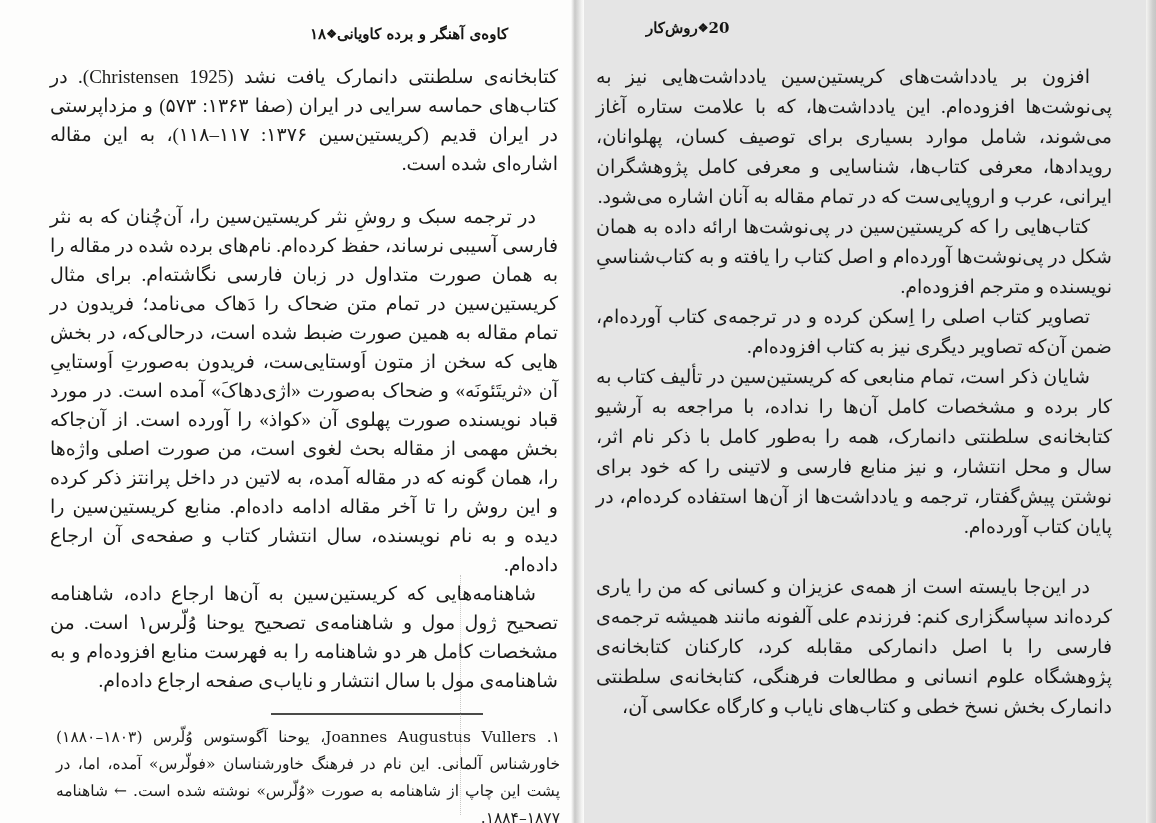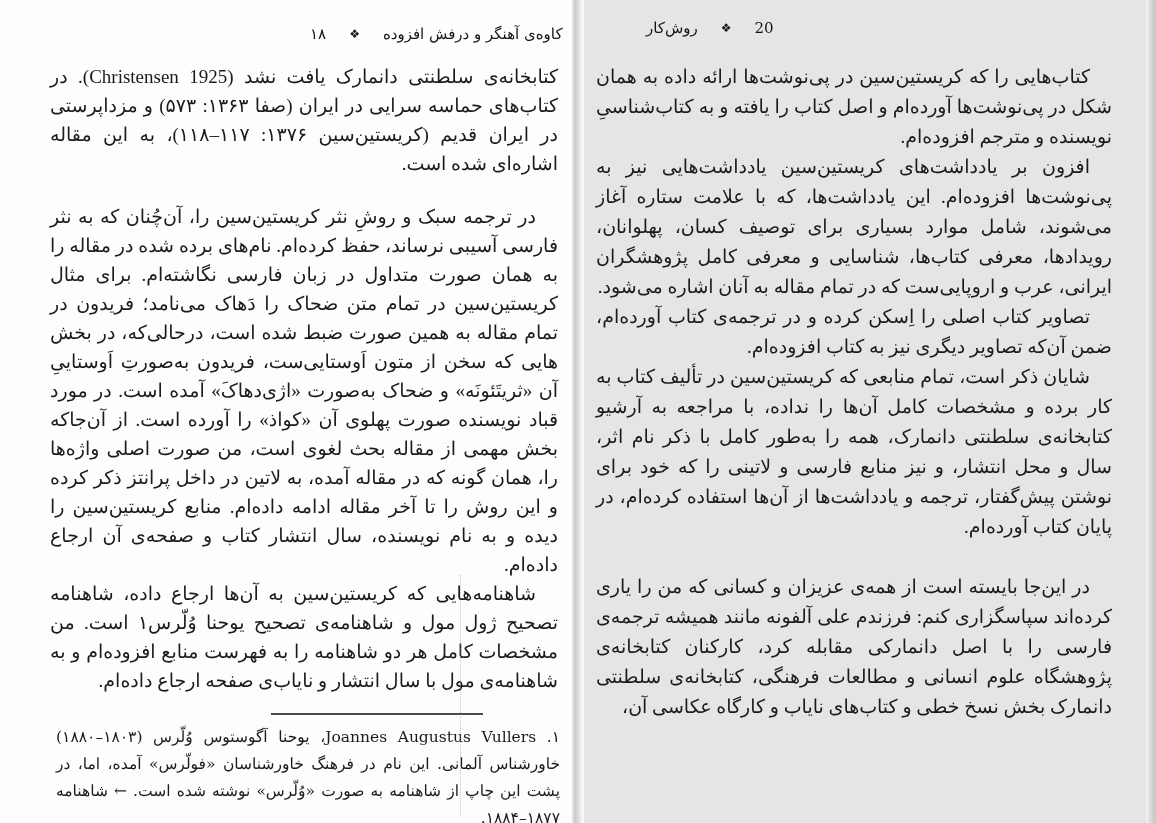--- a/index.html
+++ b/index.html
@@ -17,23 +17,23 @@
   .gutter{
     position:absolute;top:0;bottom:0;left:571px;width:13px;
     background:linear-gradient(90deg,#fdfdfc 0%,#c9c9c8 30%,#dcdcdb 55%,#f1f1f0 80%,#fcfcfb 100%);
   }
   .edge-right{
     position:absolute;top:0;bottom:0;left:1146px;width:10px;
     background:linear-gradient(90deg,#f4f4f2 0%,#cdcdcc 70%,#c6c6c5 100%);
   }
   .running-head{
     position:absolute;
-    display:flex;align-items:baseline;gap:23px;
+    display:flex;align-items:baseline;gap:0;
     direction:ltr;
-    font-weight:normal;
+    font-weight:bold;
     font-size:15px;line-height:20px;
     letter-spacing:0;
     color:#141412;
   }
   .running-head .orn{font-size:12px;position:relative;top:-1px;}
   .rh-left{left:310px;top:24px;}
   .rh-right{left:62px;top:18px;}
   .body-text{
     position:absolute;
     direction:rtl;
@@ -69,21 +69,21 @@
 </head>
 <body>
 
 <div class="screen">
 
   <div class="page page-left">
 
     <div class="running-head rh-left">
       <span>۱۸</span>
       <span class="orn">❖</span>
-      <span dir="rtl">کاوه‌ی آهنگر و درفش افزوده</span>
+      <span dir="rtl">کاوه‌ی آهنگر و برده کاویانی</span>
     </div>
 
     <div class="body-text bt-left">
       <p class="noindent">کتابخانه‌ی سلطنتی دانمارک یافت نشد (Christensen 1925). در کتاب‌های حماسه سرایی در ایران (صفا ۱۳۶۳: ۵۷۳) و مزداپرستی در ایران قدیم (کریستین‌سین ۱۳۷۶: ۱۱۷–۱۱۸)، به این مقاله اشاره‌ای شده است.</p>
       <p class="gap-before">در ترجمه سبک و روشِ نثر کریستین‌سین را، آن‌چُنان که به نثر فارسی آسیبی نرساند، حفظ کرده‌ام. نام‌های برده شده در مقاله را به همان صورت متداول در زبان فارسی نگاشته‌ام. برای مثال کریستین‌سین در تمام متن ضحاک را دَهاک می‌نامد؛ فریدون در تمام مقاله به همین صورت ضبط شده است، درحالی‌که، در بخش هایی که سخن از متون اَوستایی‌ست، فریدون به‌صورتِ اَوستاییِ آن «ثریتَئونَه» و ضحاک به‌صورت «اژی‌دهاکَ» آمده است. در مورد قباد نویسنده صورت پهلوی آن «کواذ» را آورده است. از آن‌جاکه بخش مهمی از مقاله بحث لغوی است، من صورت اصلی واژه‌ها را، همان گونه که در مقاله آمده، به لاتین در داخل پرانتز ذکر کرده و این روش را تا آخر مقاله ادامه داده‌ام. منابع کریستین‌سین را دیده و به نام نویسنده، سال انتشار کتاب و صفحه‌ی آن ارجاع داده‌ام.</p>
       <p>شاهنامه‌هایی که کریستین‌سین به آن‌ها ارجاع داده، شاهنامه تصحیح ژول مول و شاهنامه‌ی تصحیح یوحنا وُلّرس۱ است. من مشخصات کامل هر دو شاهنامه را به فهرست منابع افزوده‌ام و به شاهنامه‌ی مول با سال انتشار و نایاب‌ی صفحه ارجاع داده‌ام.</p>
     </div>
 
     <div class="footnote-rule"></div>
 
@@ -96,22 +96,22 @@
 
   <div class="page page-right">
 
     <div class="running-head rh-right">
       <span dir="rtl">روش‌کار</span>
       <span class="orn">❖</span>
       <span>20</span>
     </div>
 
     <div class="body-text bt-right">
+      <p>افزون بر یادداشت‌های کریستین‌سین یادداشت‌هایی نیز به پی‌نوشت‌ها افزوده‌ام. این یادداشت‌ها، که با علامت ستاره آغاز می‌شوند، شامل موارد بسیاری برای توصیف کسان، پهلوانان، رویدادها، معرفی کتاب‌ها، شناسایی و معرفی کامل پژوهشگران ایرانی، عرب و اروپایی‌ست که در تمام مقاله به آنان اشاره می‌شود.</p>
       <p>کتاب‌هایی را که کریستین‌سین در پی‌نوشت‌ها ارائه داده به همان شکل در پی‌نوشت‌ها آورده‌ام و اصل کتاب را یافته و به کتاب‌شناسیِ نویسنده و مترجم افزوده‌ام.</p>
-      <p>افزون بر یادداشت‌های کریستین‌سین یادداشت‌هایی نیز به پی‌نوشت‌ها افزوده‌ام. این یادداشت‌ها، که با علامت ستاره آغاز می‌شوند، شامل موارد بسیاری برای توصیف کسان، پهلوانان، رویدادها، معرفی کتاب‌ها، شناسایی و معرفی کامل پژوهشگران ایرانی، عرب و اروپایی‌ست که در تمام مقاله به آنان اشاره می‌شود.</p>
       <p>تصاویر کتاب اصلی را اِسکن کرده و در ترجمه‌ی کتاب آورده‌ام، ضمن آن‌که تصاویر دیگری نیز به کتاب افزوده‌ام.</p>
       <p>شایان ذکر است، تمام منابعی که کریستین‌سین در تألیف کتاب به کار برده و مشخصات کامل آن‌ها را نداده، با مراجعه به آرشیو کتابخانه‌ی سلطنتی دانمارک، همه را به‌طور کامل با ذکر نام اثر، سال و محل انتشار، و نیز منابع فارسی و لاتینی را که خود برای نوشتن پیش‌گفتار، ترجمه و یادداشت‌ها از آن‌ها استفاده کرده‌ام، در پایان کتاب آورده‌ام.</p>
       <p class="gap-before-sm">در این‌جا بایسته است از همه‌ی عزیزان و کسانی که من را یاری کرده‌اند سپاسگزاری کنم: فرزندم علی آلفونه مانند همیشه ترجمه‌ی فارسی را با اصل دانمارکی مقابله کرد، کارکنان کتابخانه‌ی پژوهشگاه علوم انسانی و مطالعات فرهنگی، کتابخانه‌ی سلطنتی دانمارک بخش نسخ خطی و کتاب‌های نایاب و کارگاه عکاسی آن،</p>
     </div>
   </div>
 
   <div class="edge-right"></div>
 
 </div>
 

